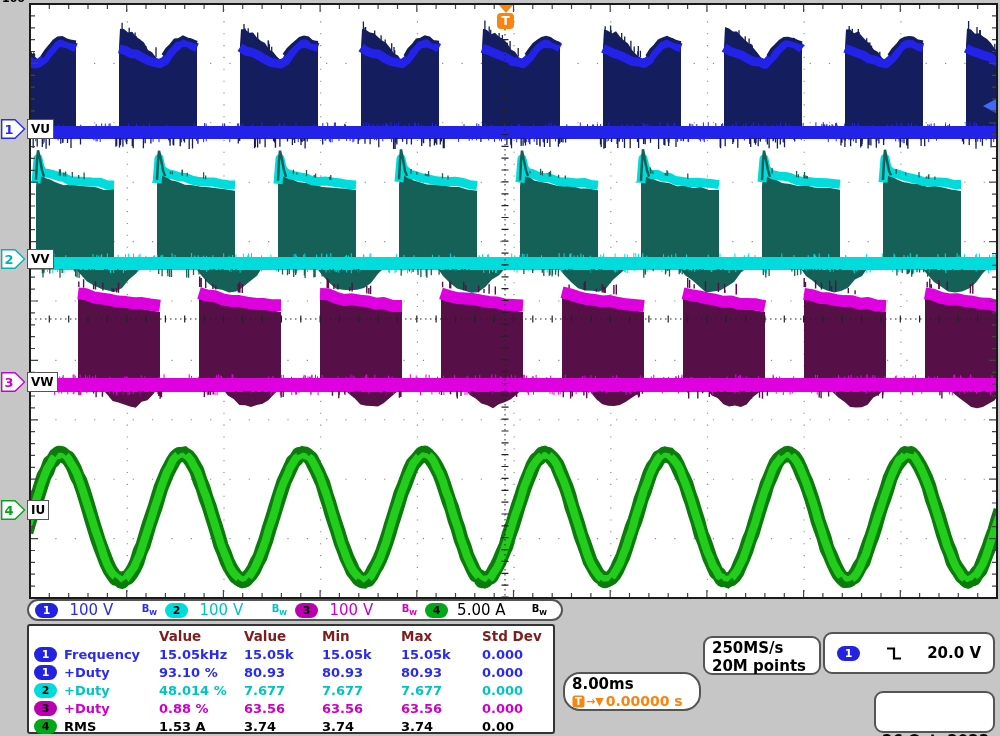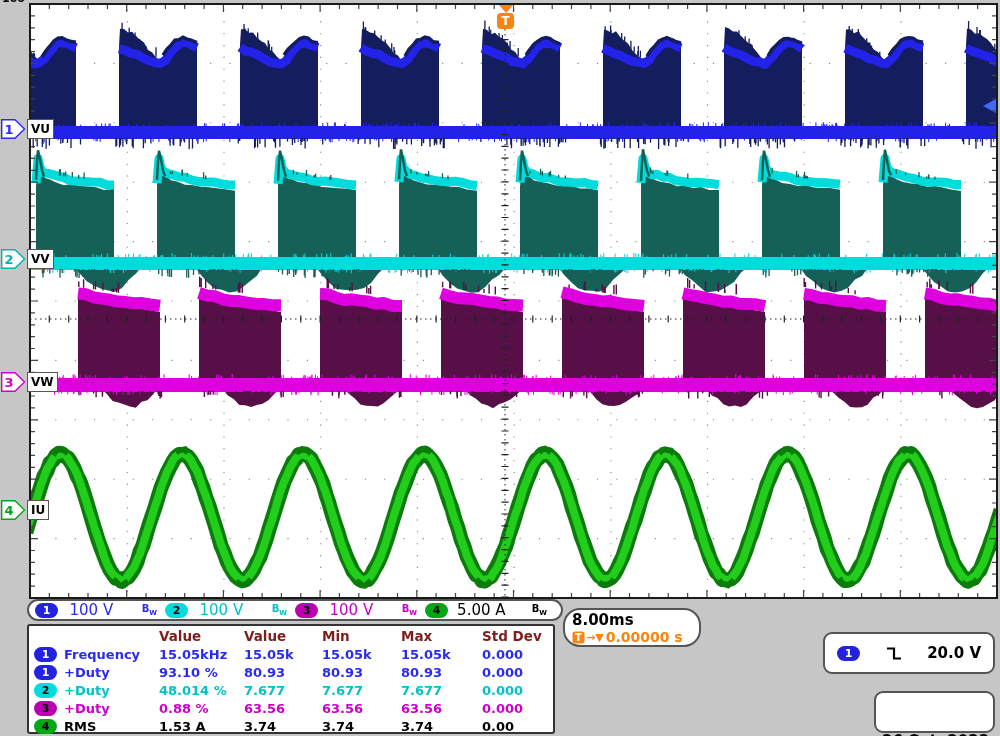--- a/index.html
+++ b/index.html
@@ -29,21 +29,21 @@
   .bw sub{font-size:7px;}
   #mtable{position:absolute;left:27px;top:624px;width:528px;height:110px;background:#fff;
           border:2px solid #333;border-radius:3px;box-sizing:border-box;
           display:grid;grid-template-columns:30px 95px 85px 78px 79px 81px 1fr;
           grid-auto-rows:18px;align-items:center;font-size:13px;font-weight:bold;
           padding-top:1px;padding-left:5px;}
   #mtable .hdr{color:#7f1d1d;font-size:13.5px;}
   #mtable span{white-space:nowrap;}
   .tbox{position:absolute;background:#fff;border:2px solid #555;border-radius:9px;
         box-sizing:border-box;font-weight:bold;font-size:15px;color:#000;}
-  #hbox{left:563px;top:608px;width:138px;height:39px;padding:1px 7px;border-radius:17px;}
+  #hbox{left:563px;top:672px;width:138px;height:39px;padding:1px 7px;border-radius:17px;}
   #hbox .orange{color:#f8850f;font-size:14px;display:flex;align-items:center;}
   #abox{left:703px;top:636px;width:118px;height:39px;padding:1px 7px;line-height:18px;}
   #trbox{left:823px;top:632px;width:172px;height:42px;display:flex;align-items:center;
          justify-content:space-between;padding:0 12px;}
   #dtbox{left:874px;top:691px;width:121px;height:42px;padding:1px 6px;line-height:19px;white-space:pre;}
   #trigT{position:absolute;left:497px;top:13px;width:17px;height:16px;background:#f8850f;
          border-radius:4px;color:#fff;font-weight:bold;font-size:12px;text-align:center;line-height:16px;}
   #trigArrow{position:absolute;left:499px;top:5px;width:0;height:0;
              border-left:7px solid transparent;border-right:7px solid transparent;
              border-top:8px solid #f8850f;}
@@ -281,20 +281,24 @@
     <div class="orange">
       <svg width="13" height="13" viewBox="0 0 13 13" style="margin-right:1px">
         <rect x="0.5" y="0.5" width="12" height="12" rx="2.5" fill="#f8850f"></rect>
         <text x="6.5" y="10" font-size="10" font-weight="bold" fill="#fff" text-anchor="middle">T</text>
       </svg>
       <span style="font-size:11px;margin-right:2px">→▼</span>
       <span>0.00000 s</span>
     </div>
   </div>
 
+  <div id="abox" class="tbox">
+    <div>250MS/s</div>
+    <div>20M points</div>
+  </div>
 
   <div id="trbox" class="tbox">
     <span class="pill p1">1</span>
     <svg width="18" height="17" viewBox="0 0 18 17">
       <path d="M2 3.5 H9 V13.5 H16" fill="none" stroke="#000" stroke-width="2.2"></path>
     </svg>
     <span>20.0 V</span>
   </div>
 
   <div id="dtbox" class="tbox">

